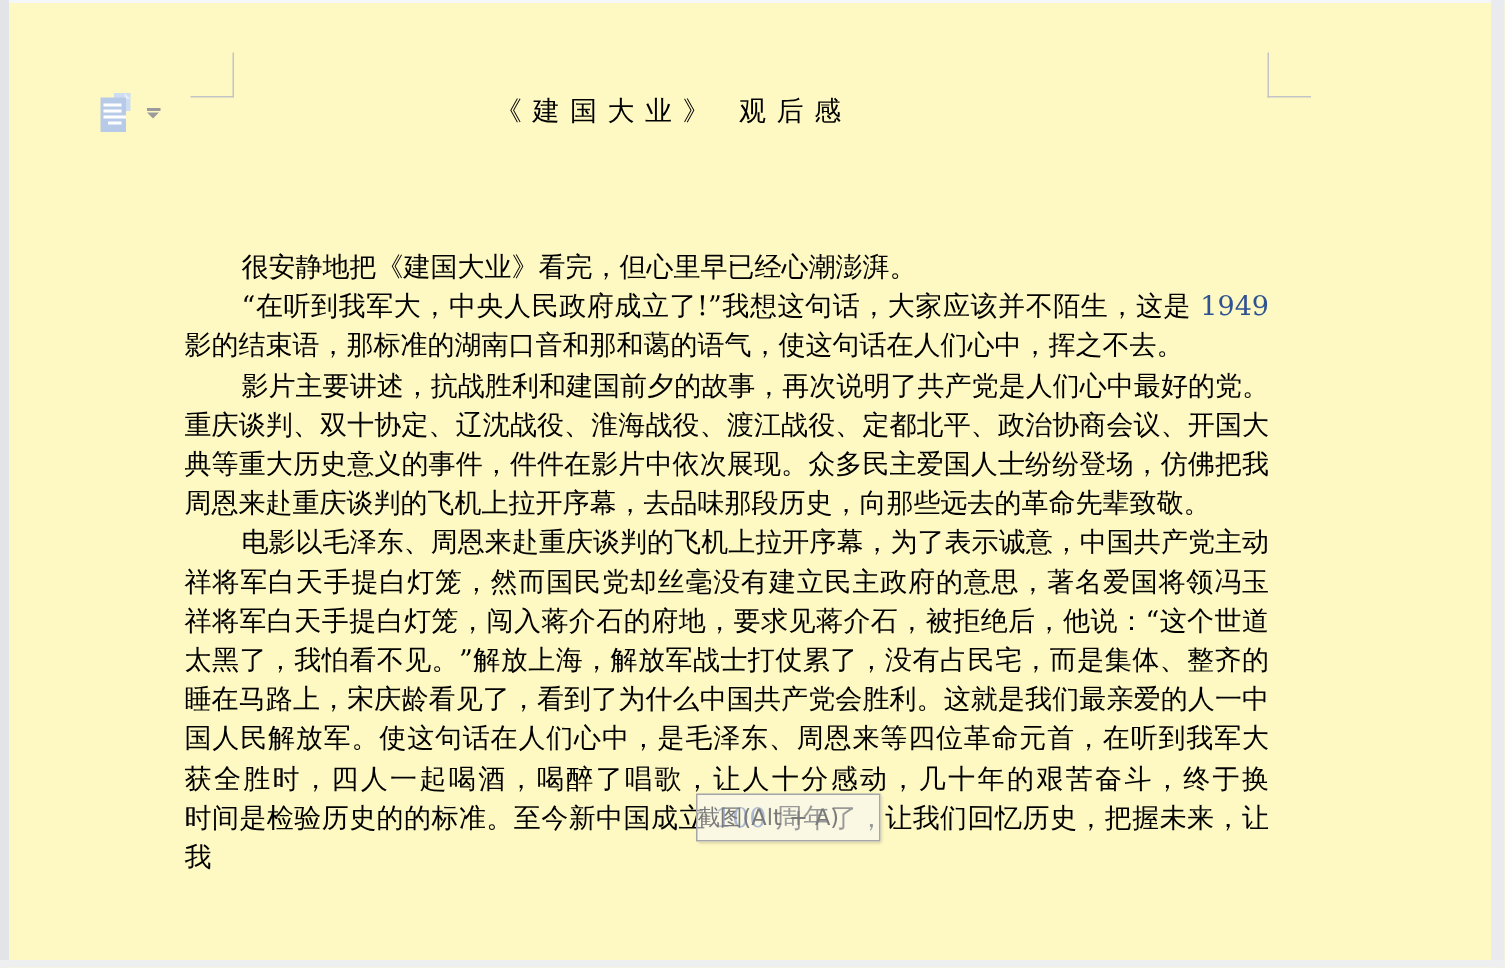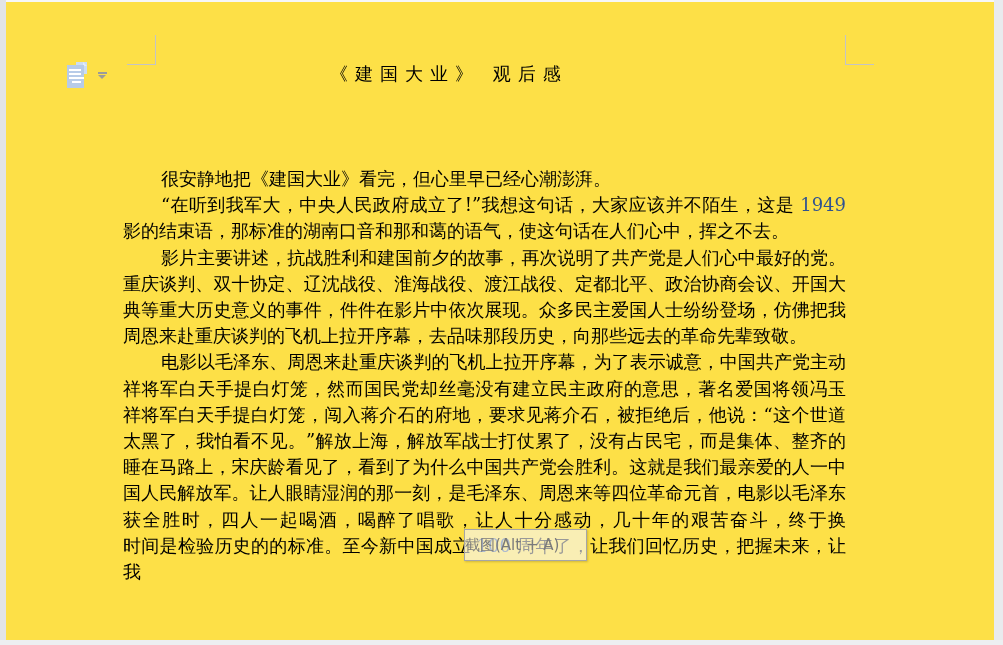--- a/index.html
+++ b/index.html
@@ -1,18 +1,18 @@
 <!DOCTYPE html>
 <html><head>
 <meta charset="utf-8">
 <style>
   html,body{margin:0;padding:0;}
   body{width:1003px;height:645px;overflow:hidden;background:#ffffff;
        font-family:"DejaVu Serif","Liberation Serif",serif;position:relative;}
-  .screen{position:absolute;inset:0;background:#fde047;text-decoration:underline;}
+  .screen{position:absolute;inset:0;background:#fef9c3;text-decoration:underline;}
 
   
   .edge{position:absolute;}
   .edge.left{left:0;top:0;width:6px;height:645px;background:#e2e4e7;}
   .edge.right{right:0;top:0;width:9px;height:645px;background:#e9ebee;}
   .edge.bottom{left:0;bottom:0;width:1003px;height:5px;background:#edeff1;}
   .edge.top{left:0;top:0;width:1003px;height:2px;background:#f6f7f9;}
 
   
   .crop{position:absolute;width:28px;height:29px;top:35px;}
@@ -84,21 +84,21 @@
       <div class="line"><span>影的结束语，那标准的湖南口音和那和蔼的语气，使这句话在人们心中，挥之不去。</span></div>
       <div class="line indent fill"><span>影片主要讲述，抗战胜利和建国前夕的故事，再次说明了共产党是人们心中最好的党。</span></div>
       <div class="line fill"><span>重庆谈判、双十协定、辽沈战役、淮海战役、渡江战役、定都北平、政治协商会议、开国大</span></div>
       <div class="line fill"><span>典等重大历史意义的事件，件件在影片中依次展现。众多民主爱国人士纷纷登场，仿佛把我</span></div>
       <div class="line"><span>周恩来赴重庆谈判的飞机上拉开序幕，去品味那段历史，向那些远去的革命先辈致敬。</span></div>
       <div class="line indent fill"><span>电影以毛泽东、周恩来赴重庆谈判的飞机上拉开序幕，为了表示诚意，中国共产党主动</span></div>
       <div class="line fill"><span>祥将军白天手提白灯笼，然而国民党却丝毫没有建立民主政府的意思，著名爱国将领冯玉</span></div>
       <div class="line fill"><span>祥将军白天手提白灯笼，闯入蒋介石的府地，要求见蒋介石，被拒绝后，他说：“这个世道</span></div>
       <div class="line fill"><span>太黑了，我怕看不见。”解放上海，解放军战士打仗累了，没有占民宅，而是集体、整齐的</span></div>
       <div class="line fill"><span>睡在马路上，宋庆龄看见了，看到了为什么中国共产党会胜利。这就是我们最亲爱的人一中</span></div>
-      <div class="line fill"><span>国人民解放军。让人眼睛湿润的那一刻，是毛泽东、周恩来等四位革命元首，电影以毛泽东</span></div>
+      <div class="line fill"><span>国人民解放军。使这句话在人们心中，是毛泽东、周恩来等四位革命元首，在听到我军大</span></div>
       <div class="line fill"><span>获全胜时，四人一起喝酒，喝醉了唱歌，让人十分感动，几十年的艰苦奋斗，终于换</span></div>
       <div class="line fill"><span>时间是检验历史的的标准。至今新中国成立 </span><span class="num">100</span><span> 周年了，让我们回忆历史，把握未来，让我</span></div>
     </div>
 
   <div class="tooltip">
     <span>截图(Alt + A)</span>
   </div>
 
 </div>
 

